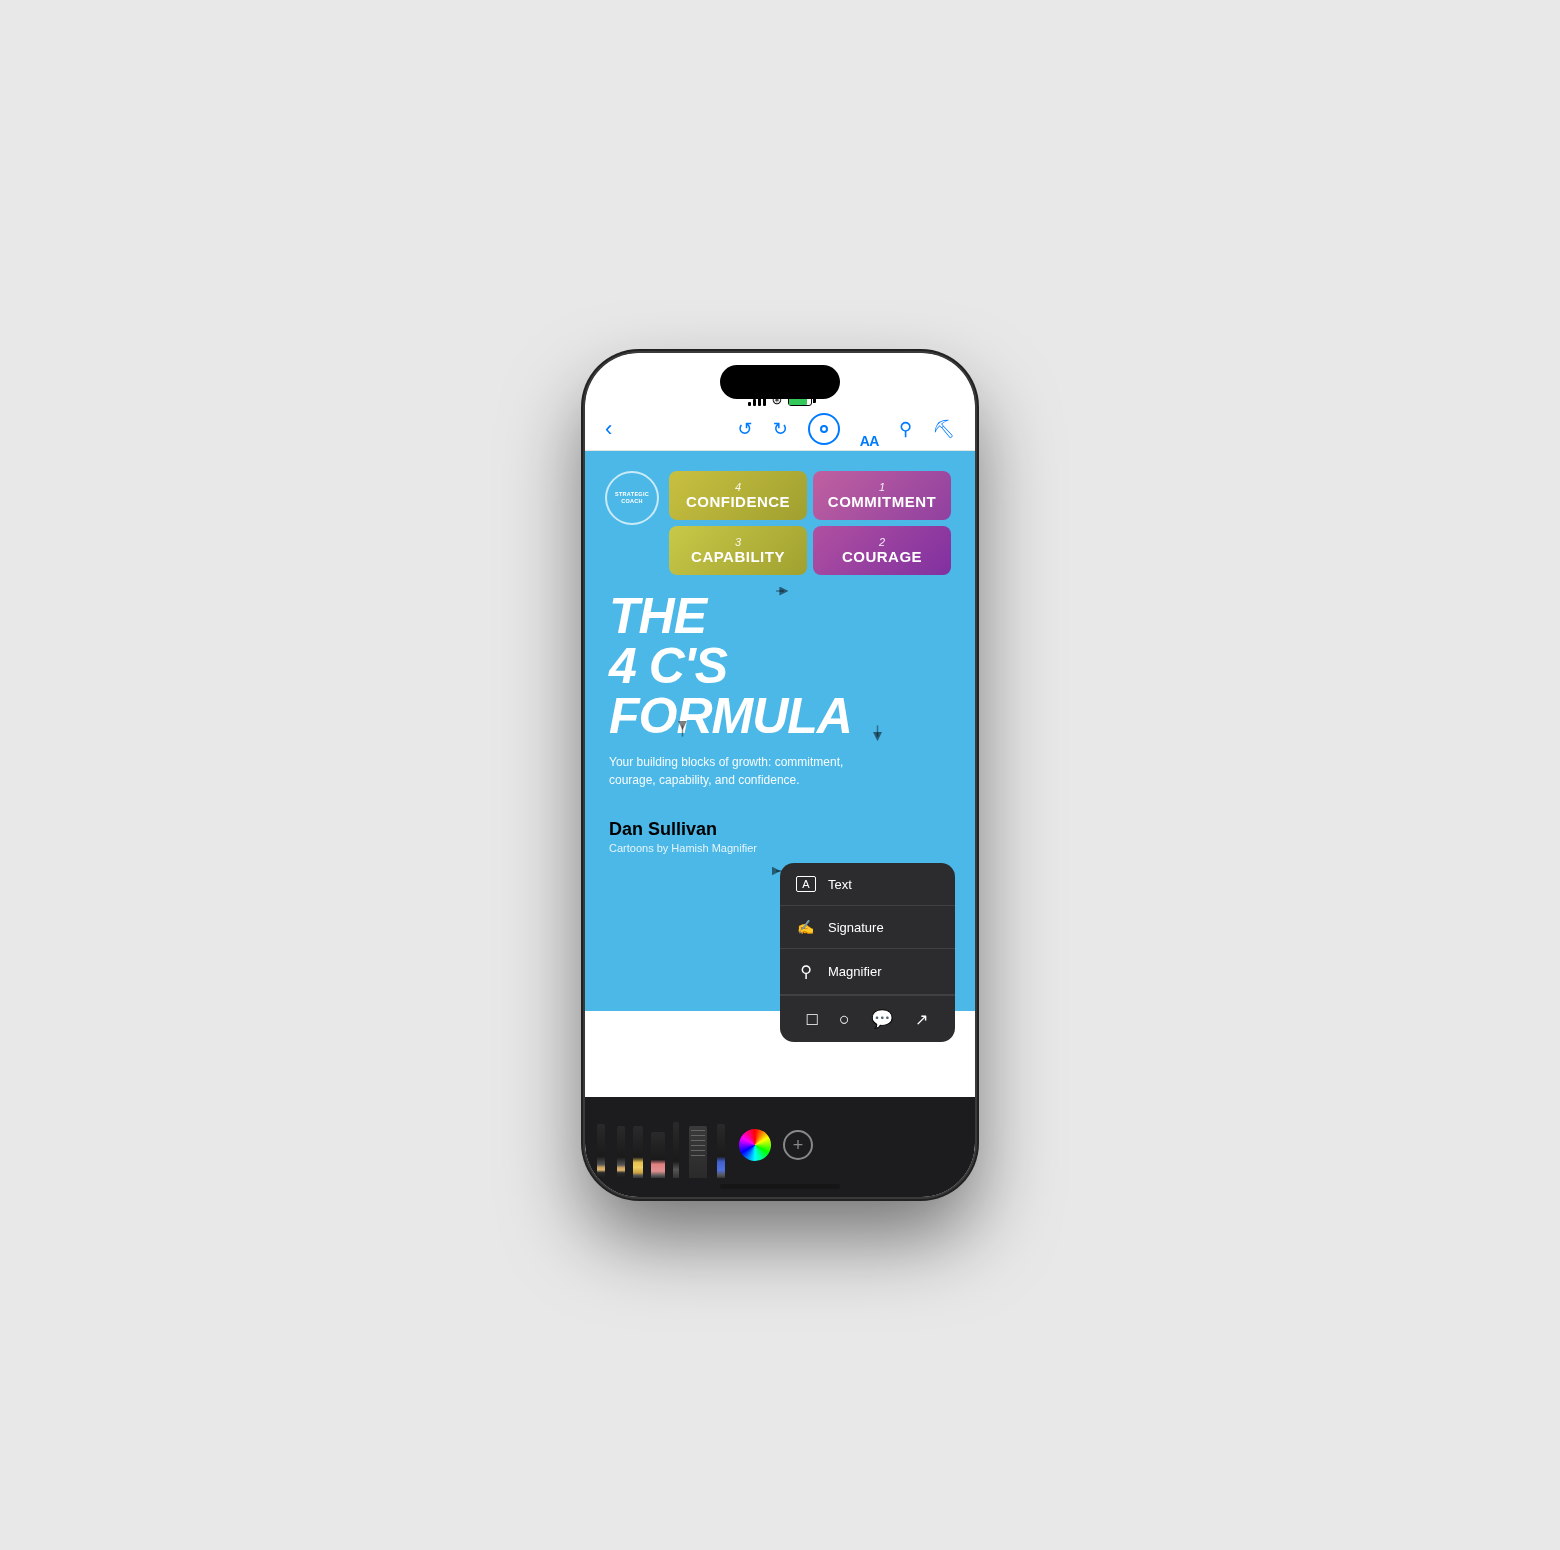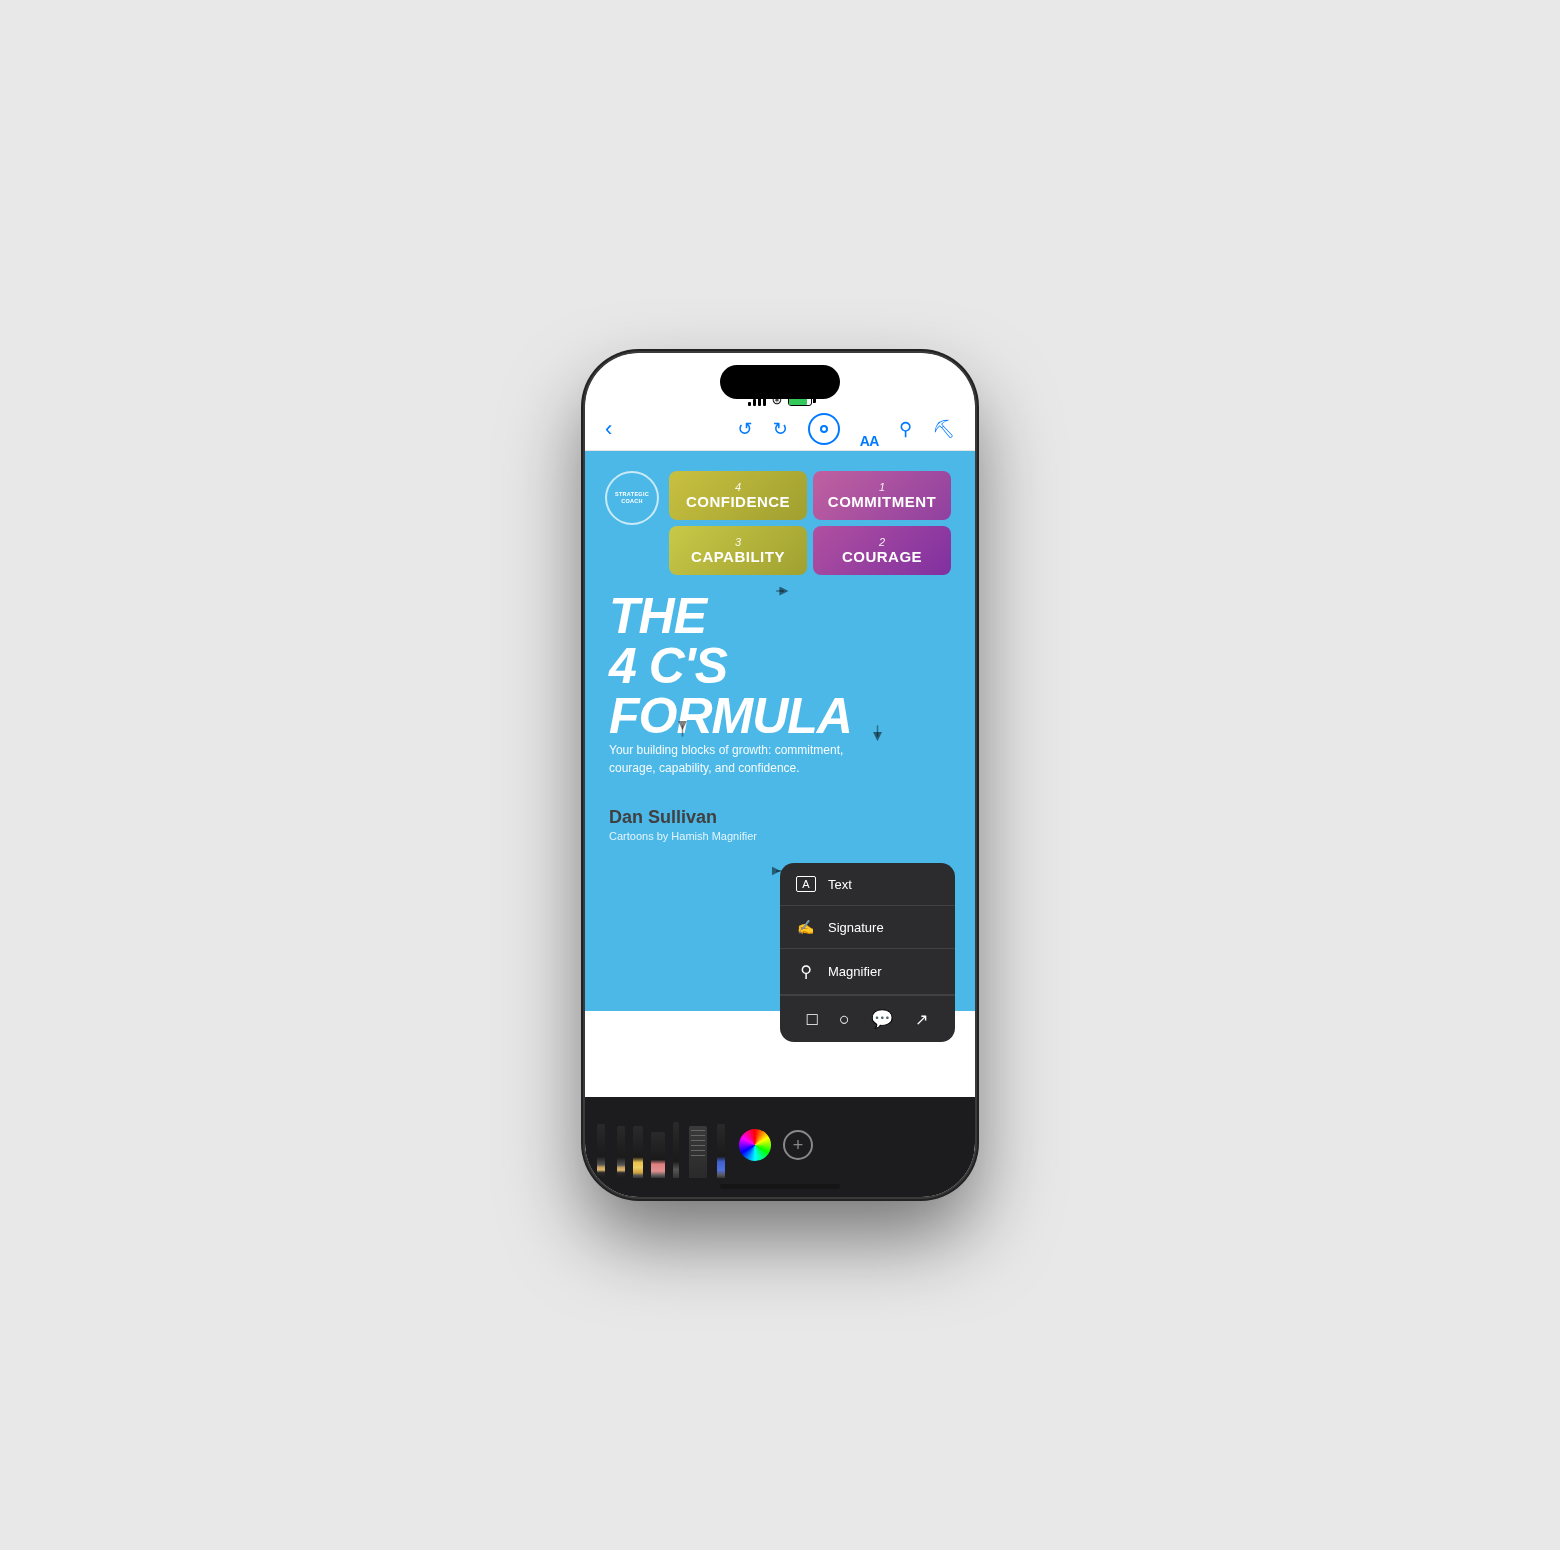--- a/index.html
+++ b/index.html
@@ -277,28 +277,28 @@
       line-height: 1.0;
       letter-spacing: -1px;
       text-transform: uppercase;
       margin-top: 10px;
       font-style: italic;
     }
 
     .book-subtitle {
       color: white;
       font-size: 12px;
-      margin-top: 0;
+      margin-top: 12px;
       line-height: 1.5;
       opacity: 0.95;
       max-width: 240px;
     }
 
     .book-author {
-      color: #404040;
+      color: #000000;
       font-size: 18px;
       font-weight: 700;
       margin-top: 30px;
     }
 
     .book-cartoons {
       color: white;
       font-size: 11px;
       opacity: 0.85;
       margin-top: 2px;

